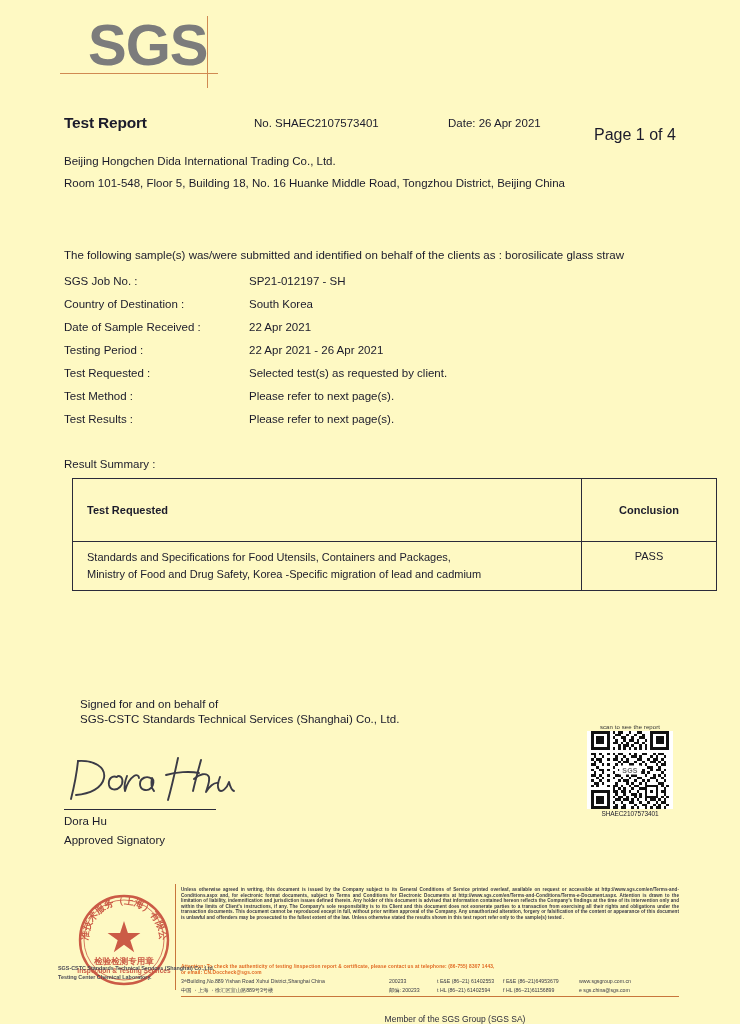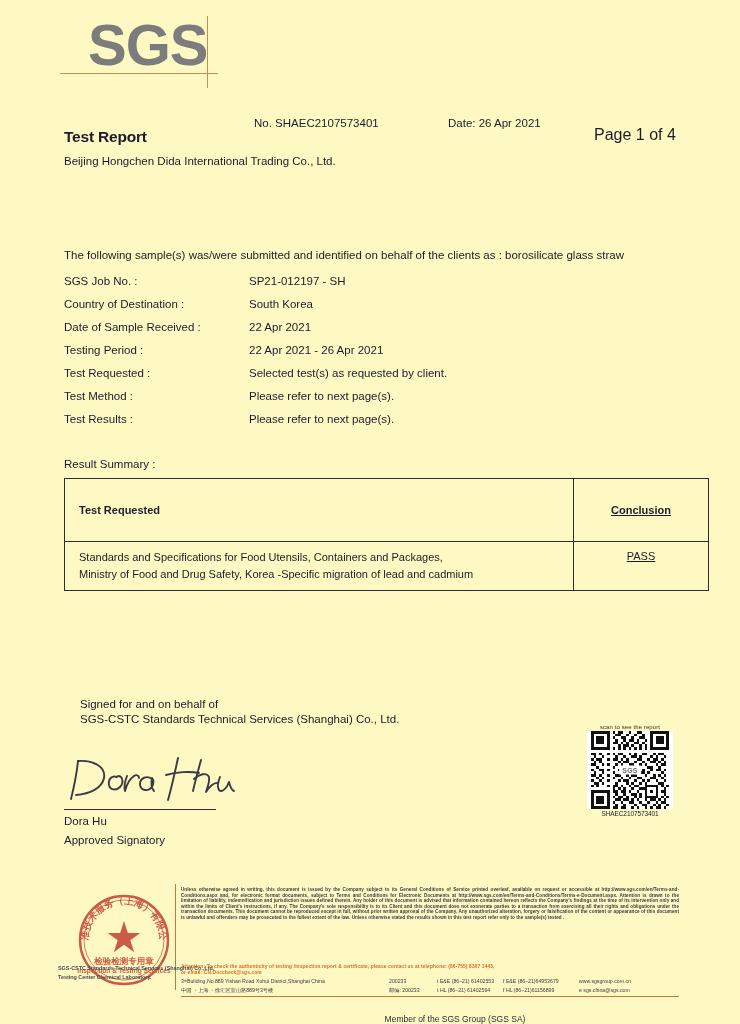--- a/index.html
+++ b/index.html
@@ -59,21 +59,21 @@
   .report-header {
     position: absolute;
     left: 64px;
     top: 114px;
     width: 620px;
     height: 22px;
   }
   .report-title {
     position: absolute;
     left: 0;
-    top: 14px;
+    top: 0;
     font-size: 15.5px;
     font-weight: bold;
     letter-spacing: -0.2px;
   }
   .report-no {
     position: absolute;
     left: 190px;
     top: 3px;
     font-size: 11.5px;
   }
@@ -138,21 +138,21 @@
   .result-summary-label {
     position: absolute;
     left: 64px;
     top: 458px;
     font-size: 11.5px;
   }
 
   
   .result-table {
     position: absolute;
-    left: 64px;
+    left: 72px;
     top: 478px;
     width: 620px;
     border-collapse: collapse;
     table-layout: fixed;
   }
   .result-table th,
   .result-table td {
     border: 1px solid #2b2b3a;
     font-size: 11px;
     vertical-align: middle;
@@ -161,21 +161,20 @@
   .result-table td.col-test {
     width: 494px;
     text-align: left;
     padding: 7px 0 7px 14px;
   }
   .result-table th.col-conc,
   .result-table td.col-conc {
     width: 126px;
     text-align: center;
     padding: 18px 4px;
-    text-decoration: underline;
   }
   .result-table th {
     font-weight: bold;
     height: 26px;
   }
   .result-table td.col-test {
     line-height: 17px;
     font-weight: normal;
   }
   .result-table td.col-conc {
@@ -370,20 +369,21 @@
   </div>
 
   <div class="report-header">
     <div class="report-title">Test Report</div>
     <div class="report-no">No. SHAEC2107573401</div>
     <div class="report-date">Date: 26 Apr 2021</div>
     <div class="report-page">Page 1 of 4</div>
   </div>
 
   <div class="client-name">Beijing Hongchen Dida International Trading Co., Ltd.</div>
+  <div class="client-addr">Room 101-548, Floor 5, Building 18, No. 16 Huanke Middle Road, Tongzhou District, Beijing China</div>
 
   <div class="sample-line">The following sample(s) was/were submitted and identified on behalf of the clients as : borosilicate glass straw</div>
 
   <div class="info-rows">
     <div class="info-row">
       <span class="info-label">SGS Job No. :</span>
       <span class="info-value">SP21-012197 - SH</span>
     </div>
     <div class="info-row">
       <span class="info-label">Country of Destination :</span>

